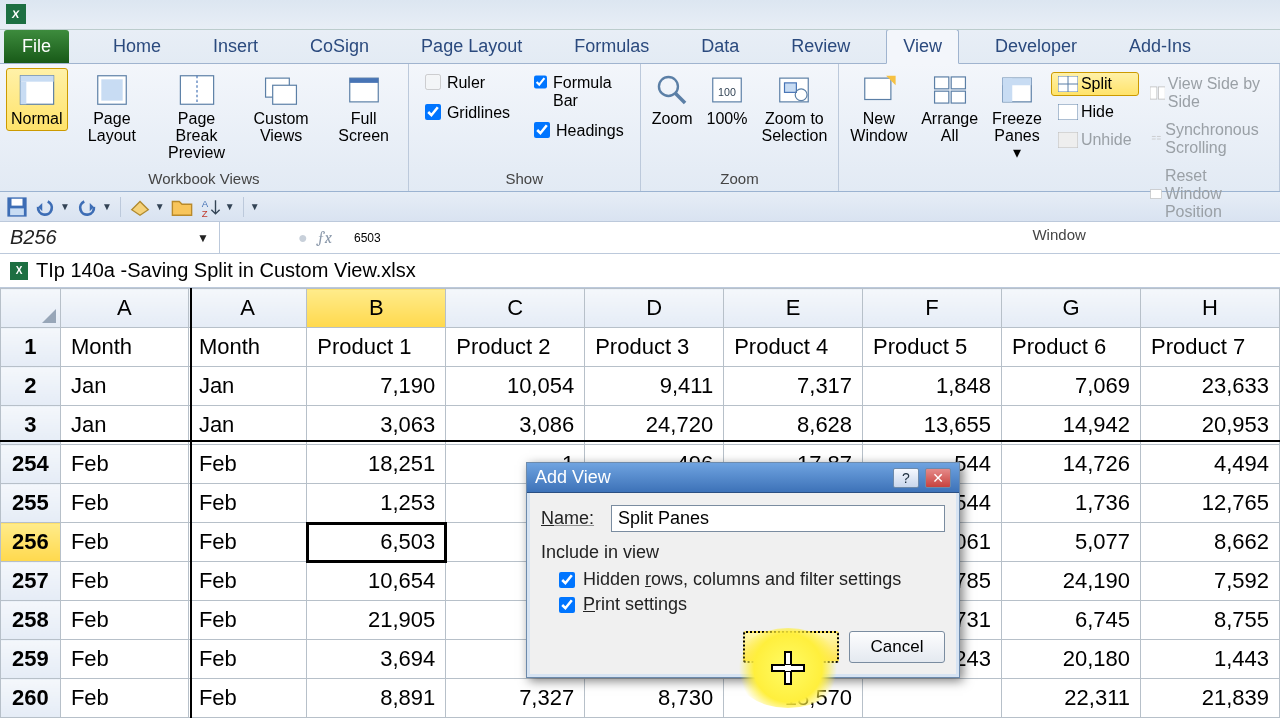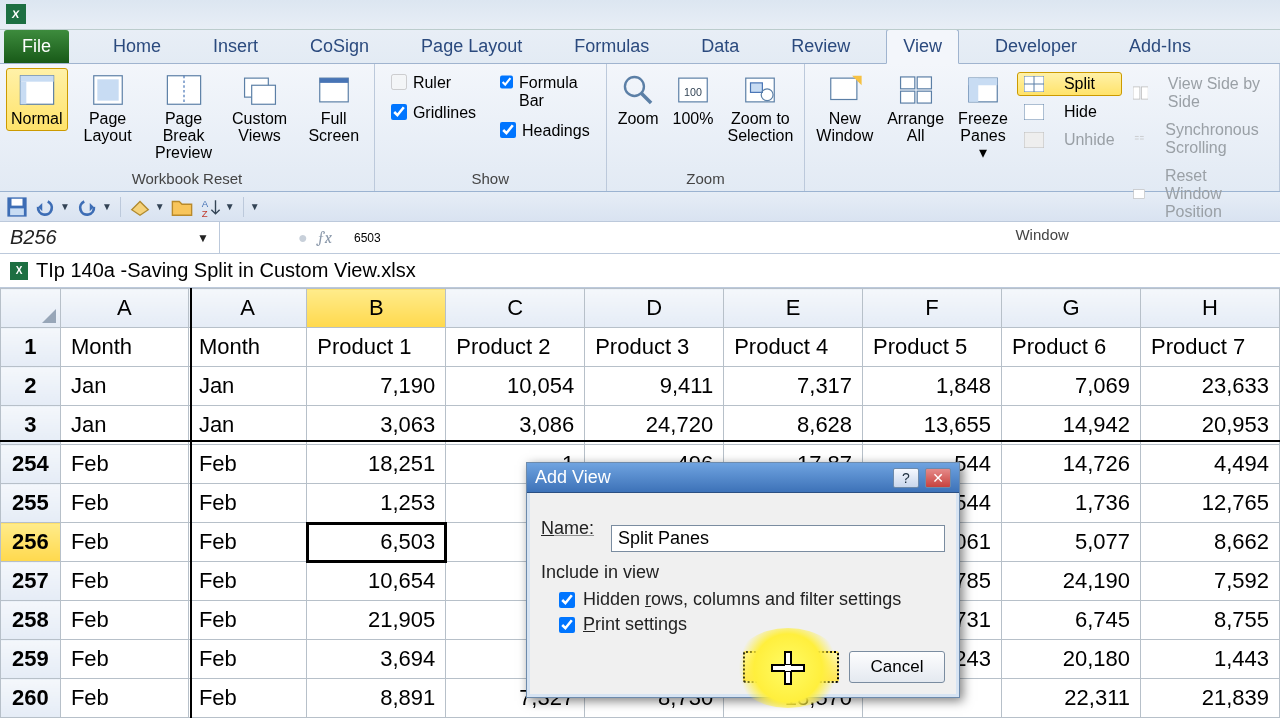--- a/index.html
+++ b/index.html
@@ -22,21 +22,21 @@
 .group-inner { flex:1; display:flex; align-items:flex-start; gap:4px; }
 .group-label { text-align:center; font-size: 15px; color:#444; padding:2px 0 4px 0; }
 .big-btn { display:flex; flex-direction:column; align-items:center; justify-content:flex-end; padding: 2px 4px; border: 1px solid transparent; border-radius:3px; cursor:pointer; }
 .big-btn.active { background: linear-gradient(#fff1a8,#ffe36b); border:1px solid #cc9a00; }
 .big-btn .ico { width:38px; height:38px; margin-bottom:2px; display:flex; align-items:center; justify-content:center; }
 .big-btn .lbl { text-align:center; line-height:1.05; font-size: 16px; max-width: 86px; }
 .chk-row { display:flex; align-items:flex-start; gap:6px; padding:6px 10px; font-size:16px;}
 .chk-row input { width:16px; height:16px; }
 .chk-col { display:flex; flex-direction:column; }
 .small-btn-col { display:flex; flex-direction:column; gap:4px; padding-top:4px; }
-.small-btn { display:flex; align-items:center; gap:20px; padding: 2px 6px; font-size:16px; border:1px solid transparent; border-radius:3px;}
+.small-btn { display:flex; align-items:center; gap:3px; padding: 2px 6px; font-size:16px; border:1px solid transparent; border-radius:3px;}
 .small-btn.active { background: linear-gradient(#fff1a8,#ffe36b); border:1px solid #cc9a00; }
 .small-btn .sico { width:20px; height:16px; }
 .small-btn.disabled { color:#9aa0a6; }
 
 
 .ico svg, .sico svg { width:100%; height:100%; }
 
 
 .qat { height: 30px; background: linear-gradient(#e6edf6,#d9e3f1); border-bottom:1px solid #bcc9db; display:flex; align-items:center; padding: 0 6px; gap:6px;}
 .qat .q { width:22px; height:22px; display:flex; align-items:center; justify-content:center; }
@@ -81,21 +81,21 @@
 
 
 .dialog-back { position:absolute; left:526px; top:462px; width:434px; background:#f0f0f0; border:1px solid #6d8aab; box-shadow: 3px 3px 10px rgba(0,0,0,.5), inset 0 0 0 3px #d7e4f3; z-index:50;}
 .dtitle { height:30px; background: linear-gradient(#6fa3e0,#3d72b8); display:flex; align-items:center; padding:0 8px; color:#fff; font-size:18px; justify-content:space-between; border-bottom:1px solid #2a4f82;}
 .dtitle .icons { display:flex; gap:6px; align-items:center;}
 .dtitle .qmark, .dtitle .xbtn { width:26px; height:20px; background: linear-gradient(#f5f8ff,#c8d6ec); border:1px solid #6d8aab; border-radius:2px; display:flex; align-items:center; justify-content:center; font-size:14px; color:#234; cursor:pointer;}
 .dtitle .xbtn { background: linear-gradient(#e58a89,#c8423e); color:#fff;}
 .dbody { padding: 12px 14px 14px 14px; font-size: 18px; color:#222;}
 .drow { display:flex; align-items:center; gap:10px; margin-bottom: 10px;}
 .drow label { width:60px; text-decoration: underline; text-decoration-color: rgba(0,0,0,.4);} 
-.drow input[type=text] { flex:1; font-size:18px; padding:2px 6px; border:1px solid #7a8ca0; background:#fff;margin-top:20px;}
+.drow input[type=text] { flex:1; font-size:18px; padding:2px 6px; border:1px solid #7a8ca0; background:#fff;}
 .dgroup { margin-top:4px; }
 .dgroup .gt { margin-bottom:6px;}
 .dchk { display:flex; align-items:center; gap:8px; margin: 4px 0 4px 18px; }
 .dchk input{ width:16px; height:16px;}
 .dbtns { display:flex; justify-content:flex-end; gap:10px; margin-top:16px;}
 .dbtns button { width:96px; height:32px; font-size:17px; border:1px solid #7a8ca0; background:linear-gradient(#fdfdfe,#e4e9f0); border-radius:3px; cursor:pointer;}
 .dbtns button.ok { border:2px dotted #000; background: linear-gradient(#fff8b0,#ffe352);}
 
 .ok-glow { position:absolute; width:110px; height:80px; background: radial-gradient(circle, #fffb66 0%, #ffef3d 50%, rgba(255,239,61,0) 72%); border-radius:50%; z-index:60; pointer-events:none;}
 .ok-cursor { position:absolute; z-index:61; width:36px; height:36px; pointer-events:none;}
@@ -168,21 +168,21 @@
       <div class="big-btn">
         <div class="ico">
             <svg viewBox="0 0 32 32">
               <rect x="4" y="6" width="24" height="20" fill="#fff" stroke="#5b7fa6"></rect>
               <rect x="4" y="6" width="24" height="4" fill="#4774b5"></rect>
             </svg>
           </div>
         <div class="lbl">Full Screen</div>
       </div>
     </div>
-    <div class="group-label">Workbook Reset</div>
+    <div class="group-label">Workbook Views</div>
   </div>
 
   <div class="group">
     <div class="group-inner">
       <div class="chk-col">
         <label class="chk-row">
             <input type="checkbox" disabled="" style="">
             <span>Ruler</span>
           </label>
         <label class="chk-row">

